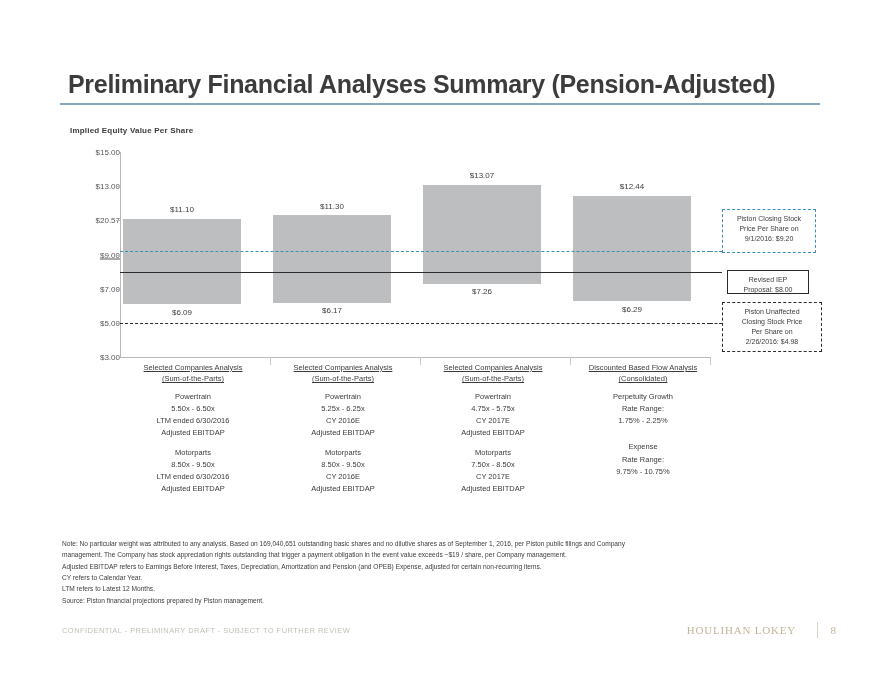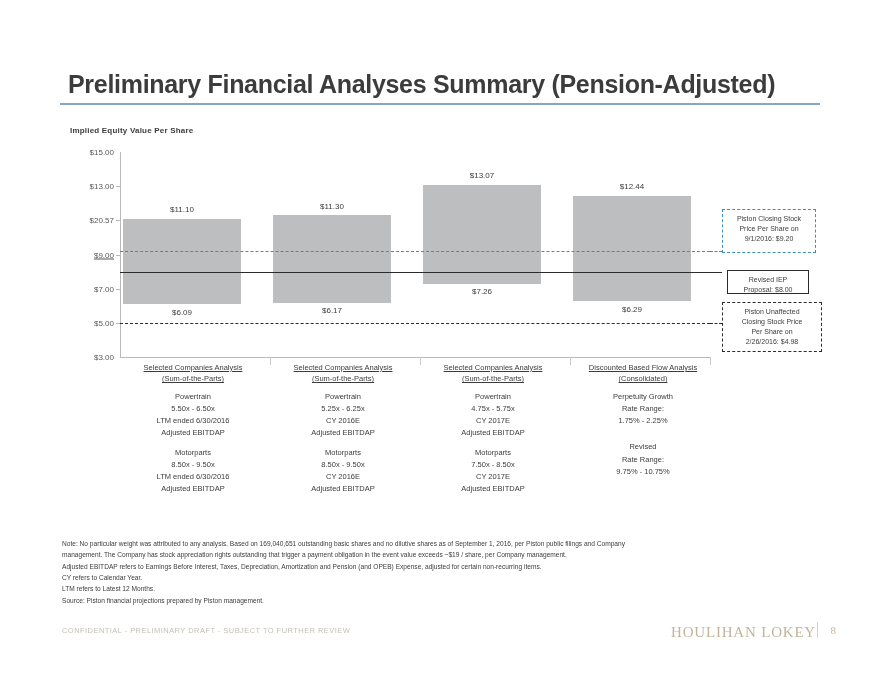--- a/index.html
+++ b/index.html
@@ -69,21 +69,20 @@
     left: 120px;
     top: 357px;
     width: 590px;
     height: 1px;
     background: #b9b9b9;
   }
 
   .ytick {
     position: absolute;
     right: 100%;
-    margin-right: 6px;
     transform: translateY(-50%);
     font-size: 8px;
     color: #58595b;
     white-space: nowrap;
   }
   .ytick-mark {
     position: absolute;
     left: -4px;
     width: 4px;
     height: 1px;
@@ -190,24 +189,24 @@
   .footer-conf {
     position: absolute;
     left: 62px;
     top: 626px;
     font-size: 7.5px;
     letter-spacing: 0.45px;
     color: #c3bfb6;
   }
   .footer-brand {
     position: absolute;
-    right: 64px;
+    right: 84px;
     top: 624px;
     font-family: "Liberation Serif", serif;
-    font-size: 15px;
+    font-size: 11px;
     letter-spacing: 0.8px;
     color: #c2b49a;
   }
   .footer-divider {
     position: absolute;
     right: 62px;
     top: 622px;
     width: 1px;
     height: 16px;
     background: #d8d2c7;
@@ -348,21 +347,21 @@
   <div>CY 2017E</div>
   <div>Adjusted EBITDAP</div>
 </div>
 
 <div class="method-block" style="left:643px; top:391px;">
   <div>Perpetuity Growth</div>
   <div>Rate Range:</div>
   <div>1.75% - 2.25%</div>
   <div class="method-gap"></div>
   <div class="method-gap"></div>
-  <div>Revised</div>
+  <div>Expense</div>
   <div>Rate Range:</div>
   <div>9.75% - 10.75%</div>
 </div>
 
 <div class="notes">
   <div>Note: No particular weight was attributed to any analysis. Based on 169,040,651 outstanding basic shares and no dilutive shares as of September 1, 2016, per Piston public filings and Company</div>
   <div>management. The Company has stock appreciation rights outstanding that trigger a payment obligation in the event value exceeds ~$19 / share, per Company management.</div>
   <div>Adjusted EBITDAP refers to Earnings Before Interest, Taxes, Depreciation, Amortization and Pension (and OPEB) Expense, adjusted for certain non-recurring items.</div>
   <div>CY refers to Calendar Year.</div>
   <div>LTM refers to Latest 12 Months.</div>

